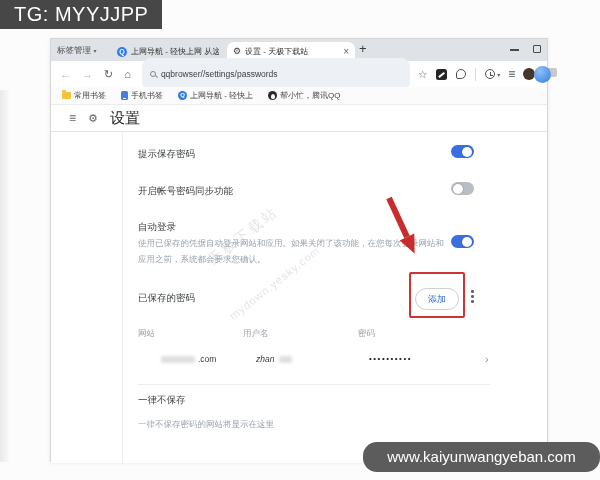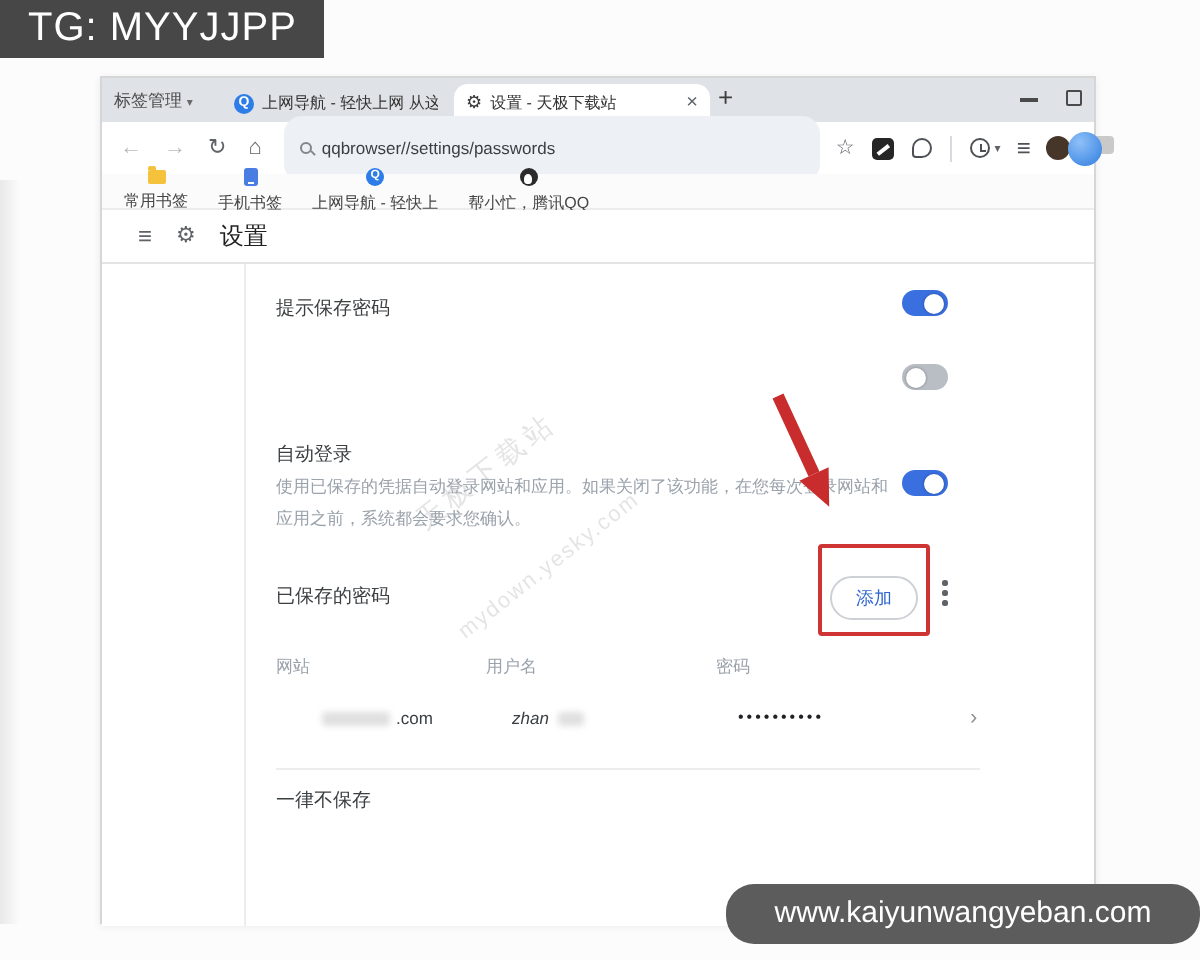--- a/index.html
+++ b/index.html
@@ -56,36 +56,36 @@
   .mini-caret { font-size:6px; color:#5f6368; margin-right:8px; }
   .menu-ic { font-size:12px; color:#4d5156; margin-right:8px; line-height:1; }
   .avatar { width:12px; height:12px; border-radius:50%; background:#46362a; margin-right:8px; }
   .orb { position:absolute; right:-4px; top:5px; width:17px; height:17px; border-radius:50%;
          background:radial-gradient(circle at 35% 30%, #8fc0f8, #2f7de0); z-index:3; }
   .orb-notch { position:absolute; right:-10px; top:7px; width:15px; height:9px; background:#c9c9c9; border-radius:2px; z-index:2; }
 
   
   .bookmarks { left:0; top:48px; width:100%; height:18px; background:#fbfbfc; border-bottom:1px solid #ececec;
                display:flex; align-items:center; gap:15px; padding-left:11px; }
-  .bm { display:flex; align-items:center; gap:3px;flex-direction:column; }
+  .bm { display:flex; align-items:center; gap:3px; }
   .bm-label { font-size:8px; color:#454545; white-space:nowrap; }
   .folder-ic { width:9px; height:7px; background:#f5c33b; border-radius:1px; position:relative; }
   .folder-ic::before { content:""; position:absolute; left:0; top:-2px; width:4px; height:2px; background:#f5c33b; border-radius:1px 1px 0 0; }
   .phone-ic { width:7px; height:9px; background:#4a7de2; border-radius:1.5px; position:relative; }
   .phone-ic::after { content:""; position:absolute; left:2px; bottom:1px; width:3px; height:1px; background:#fff; }
   .penguin-ic { width:9px; height:9px; background:#2b2b2b; border-radius:50%; position:relative; }
   .penguin-ic::after { content:""; position:absolute; left:2.5px; top:3px; width:4px; height:5px; background:#fff; border-radius:50% 50% 40% 40%; }
   .bm-q { width:9px; height:9px; min-width:9px; line-height:9px; font-size:6px; }
 
   
   .set-header { left:0; top:66px; width:100%; height:27px; background:#fff; border-bottom:1px solid #e4e4e4;
                 display:flex; align-items:center; padding-left:18px; gap:12px; }
   .sh-menu { font-size:12px; color:#5f6368; line-height:1; }
   .sh-gear { font-size:11px; color:#5f6368; line-height:1; }
-  .sh-title { font-size:12px; color:#1f1f1f; }
+  .sh-title { font-size:15px; color:#1f1f1f; }
 
   
   .content { left:0; top:93px; width:100%; height:331px; background:#fff; }
   .vline { left:71px; top:0; width:1px; height:100%; background:#ededed; }
   .row-label { font-size:9.5px; color:#3c4043; }
   .sub-text { font-size:8.5px; color:#9aa2ab; }
   .toggle { width:23px; height:13px; border-radius:7px; background:#b9bdc4; position:absolute; }
   .toggle .knob { position:absolute; top:1.5px; left:2px; width:10px; height:10px; border-radius:50%; background:#fff;
                   box-shadow:0 0 1.5px rgba(0,0,0,.35); }
   .toggle[data-state="on"] { background:#3a6fe0; }
@@ -187,20 +187,21 @@
     <div class="abs vline"></div>
 
     <div class="abs watermark wm1">天极下载站</div>
     <div class="abs watermark wm2">mydown.yesky.com</div>
 
     <div class="abs row-label" style="left:87px; top:16px;">提示保存密码</div>
     <div class="abs toggle" style="left:400px; top:13px;" data-state="on">
         <span class="knob"></span>
       </div>
 
+    <div class="abs row-label" style="left:87px; top:53px;">开启帐号密码同步功能</div>
     <div class="abs toggle" style="left:400px; top:50px;" data-state="off">
         <span class="knob"></span>
       </div>
 
     <div class="abs row-label" style="left:87px; top:89px;">自动登录</div>
     <div class="abs sub-text desc" style="left:87px; top:103px;">使用已保存的凭据自动登录网站和应用。如果关闭了该功能，在您每次登录网站和应用之前，系统都会要求您确认。</div>
     <div class="abs toggle" style="left:400px; top:103px;" data-state="on">
         <span class="knob"></span>
       </div>
 
@@ -222,20 +223,21 @@
       <span class="abs cell" style="left:147px; top:1px;">.com</span>
       <span class="abs cell" style="left:205px; top:1px;font-style:italic;">zhan</span>
       <span class="abs smudge" style="left:228px; top:3px; width:13px; height:7px;"></span>
       <span class="abs pwd" style="left:318px; top:1px;">••••••••••</span>
       <span class="abs chev" style="left:434px; top:1px;">›</span>
     </div>
 
     <div class="abs hline" style="left:87px; top:252px; width:352px;"></div>
 
     <div class="abs row-label" style="left:87px; top:262px;">一律不保存</div>
+    <div class="abs sub-text" style="left:87px; top:287px;">一律不保存密码的网站将显示在这里</div>
   </div>
 </div>
 
 <svg class="abs arrow-svg" width="48" height="74" viewBox="0 0 48 74">
   <line x1="7" y1="5" x2="25" y2="44" stroke="#c92c2c" stroke-width="6"></line>
   <polygon points="32.3,40.6 17.7,47.4 32.6,60.4" fill="#c92c2c"></polygon>
 </svg>
 
 <div class="abs site-bar">www.kaiyunwangyeban.com</div>
 

